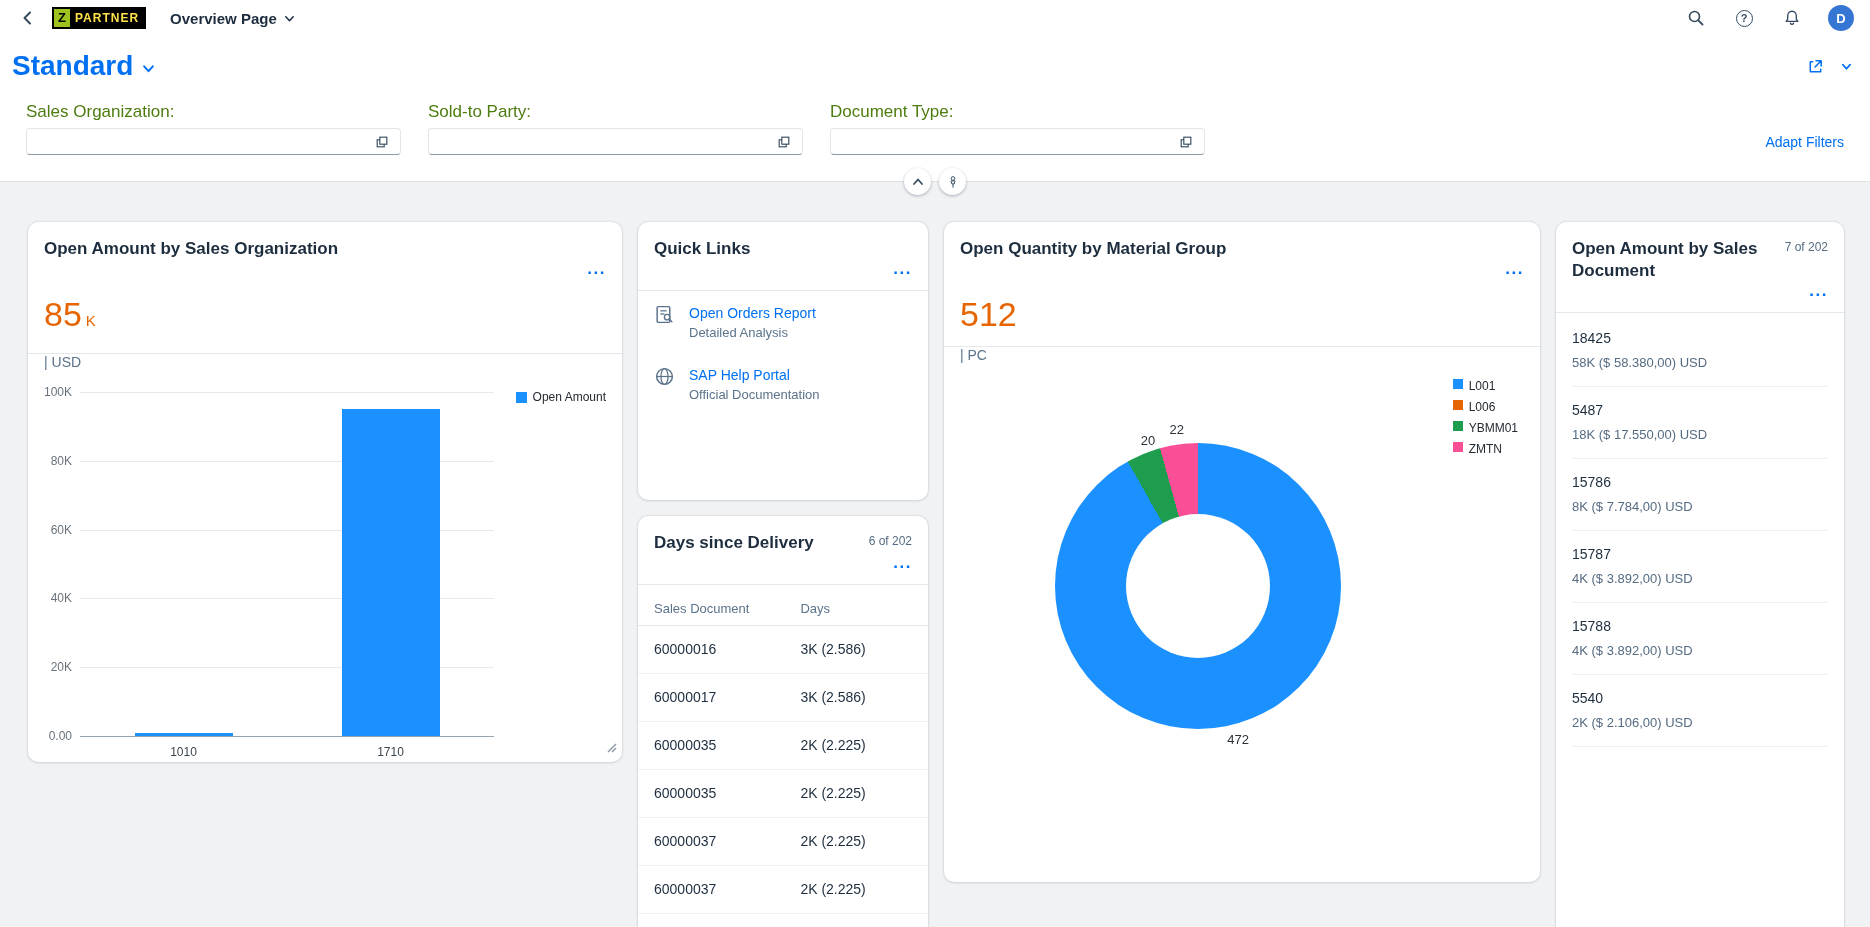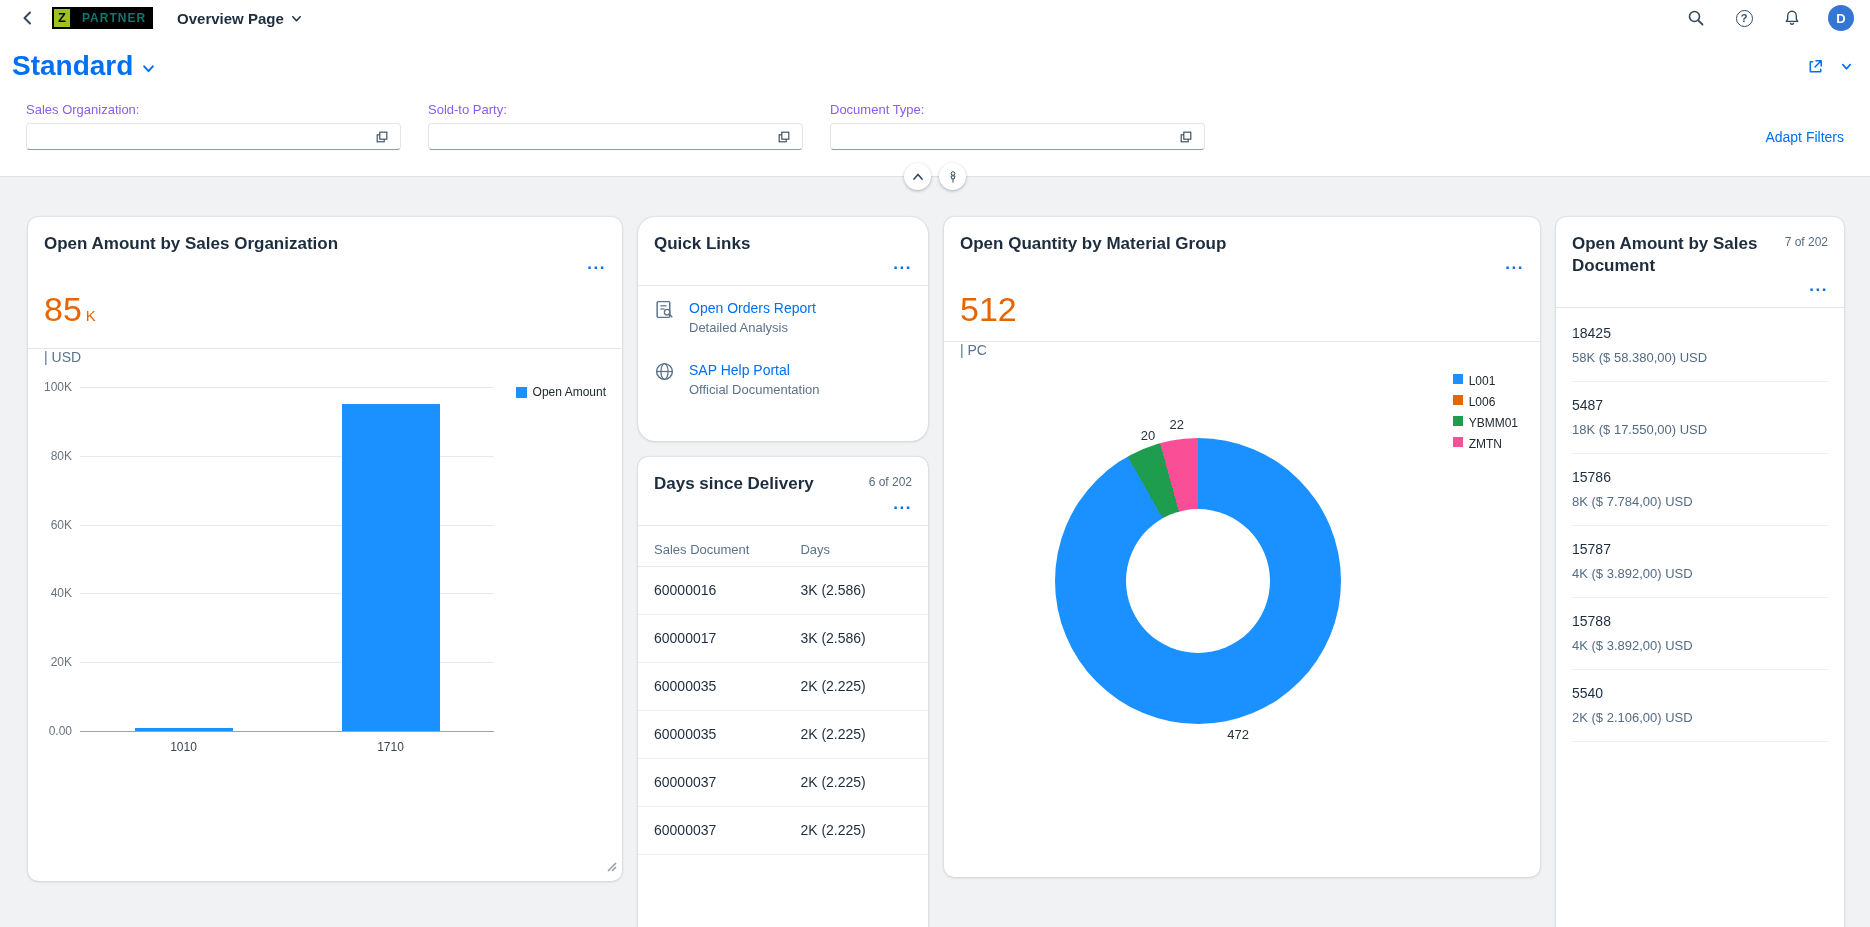--- a/index.html
+++ b/index.html
@@ -8,39 +8,39 @@
     font-family:"Liberation Sans","DejaVu Sans",sans-serif;
     background:#f0f2f4; color:#1d2d3e;
   }
   button { background:none; border:none; font-family:inherit; cursor:pointer; padding:0; }
 
   
   .shell { height:36px; background:#fff; display:flex; align-items:center; padding:0 16px; gap:12px; }
   .icon-btn { display:flex; align-items:center; justify-content:center; width:24px; height:24px; }
   .logo { background:#000; display:flex; align-items:center; height:22px; padding:2px 7px 2px 2px; gap:5px; }
   .logo-z { background:#9ec31f; color:#000; font-weight:bold; font-size:13px; padding:1px 4px; line-height:16px; }
-  .logo-text { color:#0f766e; font-weight:bold; font-size:12px; letter-spacing:1px;margin-left:7px; }
+  .logo-text { color:#fde047; font-weight:bold; font-size:12px; letter-spacing:1px; }
   .shell-title { display:flex; align-items:center; gap:7px; margin-left:12px; cursor:pointer; }
   .shell-title span { font-size:15px; font-weight:700; color:#1d2d3e; }
   .shell-right { margin-left:auto; display:flex; align-items:center; gap:24px; }
   .help-circle { width:17px; height:17px; border:1.5px solid #354a5f; border-radius:50%;
     display:flex; align-items:center; justify-content:center; font-size:11px; font-weight:bold; color:#354a5f; }
   .avatar { width:26px; height:26px; border-radius:50%; background:#3575d3; color:#fff;
     font-size:13px; font-weight:700; display:flex; align-items:center; justify-content:center; }
 
   
   .page-head { background:#fff; display:flex; align-items:center; padding:12px 12px 2px; }
   .variant { display:flex; align-items:baseline; gap:9px; cursor:pointer; }
   .variant h1 { color:#0070f2; font-size:28px; font-weight:700; line-height:36px; }
   .head-actions { margin-left:auto; display:flex; align-items:center; gap:7px; }
 
   
   .filters { background:#fff; display:flex; padding:16px 26px 26px; border-bottom:1px solid #dde2e6; position:relative; }
   .fgroup { width:375px; margin-right:27px; }
-  .fgroup label { display:block; font-size:13px; color:#8b5cf6; margin-bottom:6px; }
+  .fgroup label { display:block; font-size:17px; color:#4d7c0f; margin-bottom:6px; }
   .fbox { height:27px; background:#fff; border:1px solid #e2e6e9; border-bottom:1px solid #8c9aa6;
     border-radius:4px; display:flex; align-items:center; padding:0 6px 0 8px; }
   .fbox input { flex:1; border:none; outline:none; font-size:14px; color:#1d2d3e; background:transparent; min-width:0; }
   .adapt { margin-left:auto; align-self:flex-end; margin-bottom:5px; color:#0070f2; font-size:14px; white-space:nowrap; }
   .hdr-btns { position:absolute; left:50%; bottom:-14px; transform:translateX(-50%); display:flex; gap:8px; z-index:5; }
   .pill-btn { width:27px; height:27px; border-radius:50%; background:#fff;
     box-shadow:0 1px 3px rgba(34,53,72,.35); display:flex; align-items:center; justify-content:center; }
 
   
   .content { padding:40px 28px 0; display:flex; gap:16px; align-items:flex-start; }
@@ -215,21 +215,21 @@
           <path d="M7.2 8.5 h5.6 l-1 4.2 h-3.6 z" fill="none" stroke="#354a5f" stroke-width="1.4" stroke-linejoin="round"></path>
           <line x1="10" y1="13" x2="10" y2="17.5" stroke="#354a5f" stroke-width="1.4" stroke-linecap="round"></line>
         </svg>
     </button>
   </div>
 </div>
 
 <main class="content">
 
   <div class="col col-1">
-    <section class="card" style="height:664px;">
+    <section class="card" style="height:540px;">
       <div class="card-pad">
         <div class="head-row">
           <span class="card-title">Open Amount by Sales Organization</span>
         </div>
         <div class="dots-row">
           <button class="dots">...</button>
         </div>
         <div class="kpi">
           <span>85</span><span class="kpi-unit">K</span>
         </div>
@@ -261,21 +261,21 @@
       <div class="grip">
         <svg width="12" height="12" viewBox="0 0 12 12">
             <line x1="3" y1="11" x2="11" y2="3" stroke="#8e99a3" stroke-width="1.4"></line>
             <line x1="7" y1="11" x2="11" y2="7" stroke="#8e99a3" stroke-width="1.4"></line>
           </svg>
       </div>
     </section>
   </div>
 
   <div class="col col-2">
-    <section class="card" style="height:224px;border-radius:17px;">
+    <section class="card" style="height:278px;">
       <div class="card-pad">
         <div class="head-row">
           <span class="card-title">Quick Links</span>
         </div>
         <div class="dots-row">
           <button class="dots">...</button>
         </div>
         <div class="card-divider"></div>
 
         <div class="ql-item">

